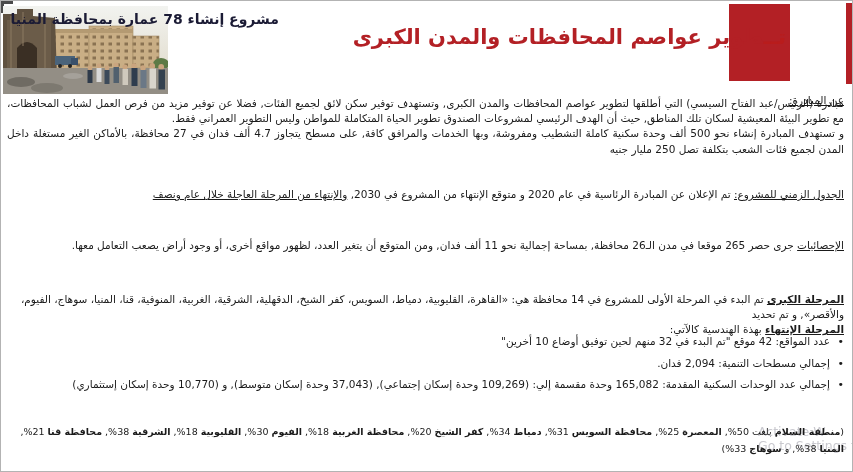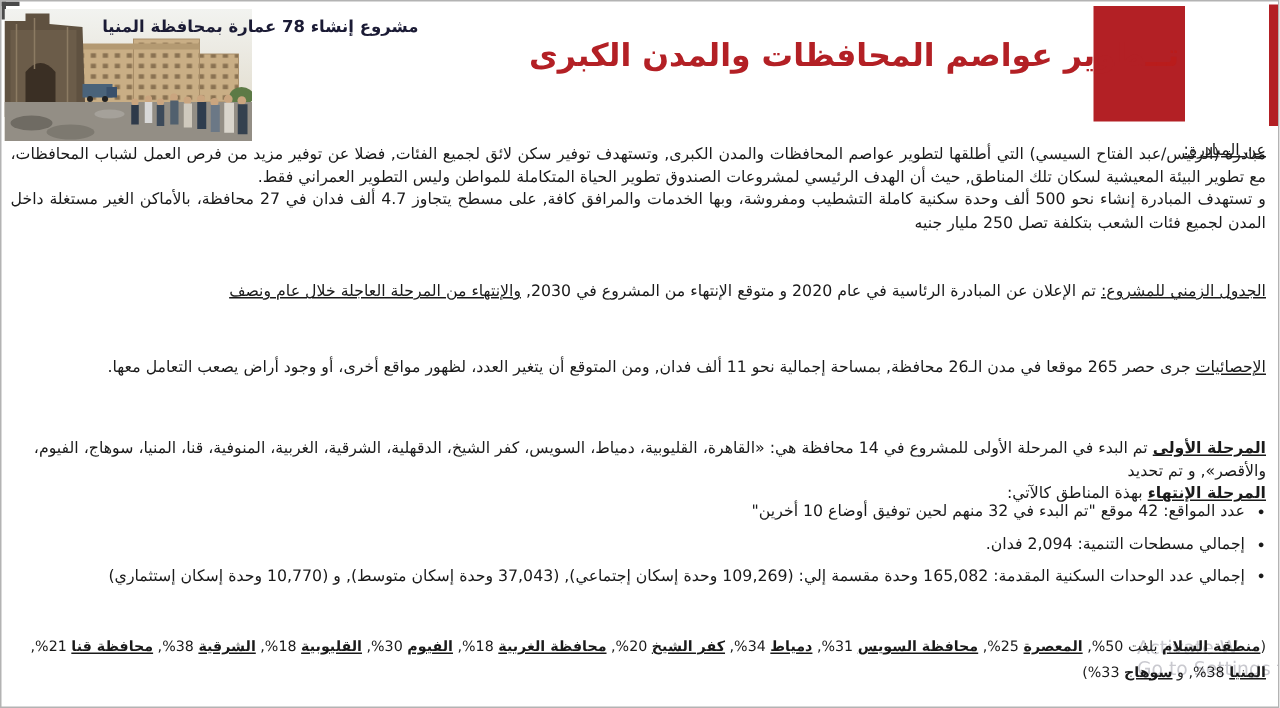--- a/index.html
+++ b/index.html
@@ -8,21 +8,21 @@
     position:relative; width:853px; height:472px; margin:0 auto;
     background:#ffffff; border:1px solid #b3b3b3; overflow:hidden;
     font-family:"DejaVu Sans", sans-serif; color:#1a1a1a;
   }
   .corner-mark{ position:absolute; top:0; left:0; width:12px; height:12px;
     border-top:3px solid #4a4a4a; border-left:3px solid #4a4a4a; }
   .photo { position:absolute; left:2px; top:5px; width:165px; height:88px; }
   .photo svg { display:block; width:100%; height:100%; }
   .photo-caption{
     position:absolute; left:100px; top:10px; width:178px;
-    direction:rtl; text-align:center; font-size:11px; font-weight:bold;
+    direction:rtl; text-align:center; font-size:14px; font-weight:bold;
     color:#1b1b35; white-space:nowrap;
   }
   .accent-block{ position:absolute; left:728px; top:3px; width:61px; height:77px; background:#b32025; }
   .accent-bar{ position:absolute; left:845px; top:2px; width:8px; height:81px; background:#b32025; }
   .slide-title{
     position:absolute; top:24px; right:66px; direction:rtl; white-space:nowrap;
     font-size:21px; font-weight:bold; color:#b32025; letter-spacing:0;
   }
   .slide-title .title-prefix{ color:#b91c1c; }
   .content-block{
@@ -36,21 +36,21 @@
   #about-heading{ top:92px; }
   #about-body{ top:95px; }
   #timeline{ top:186px; }
   #stats{ top:237px; }
   #phase{ top:291px; }
   #bullets{ top:333px; }
   #bullets ul{ list-style:none; }
   #bullets li{ margin-bottom:6.5px; padding-right:14px; position:relative; }
   #bullets li::before{ content:"•"; position:absolute; right:0; top:0; font-size:11px; }
   #execution{ top:423px; font-size:9.5px; line-height:16.5px; }
-  .emph{ text-decoration:underline; font-weight:bold; }
+  .emph{ font-weight:bold; }
   .watermark{
     position:absolute; left:757px; top:424px; width:200px;
     color:#c9c9cf; font-size:12.5px; line-height:14px; text-align:left;
     direction:ltr; z-index:0; white-space:nowrap;
   }
   .layer{ position:relative; z-index:1; }
 </style>
 </head>
 <body>
 
@@ -153,22 +153,22 @@
 
     <div id="about-heading" class="content-block"><span class="u">عن المبادرة:</span></div>
 
     <div id="about-body" class="content-block pre justify">مبادرة (الرئيس/عبد الفتاح السيسي) التي أطلقها لتطوير عواصم المحافظات والمدن الكبرى, وتستهدف توفير سكن لائق لجميع الفئات, فضلا عن توفير مزيد من فرص العمل لشباب المحافظات، مع تطوير البيئة المعيشية لسكان تلك المناطق, حيث أن الهدف الرئيسي لمشروعات الصندوق تطوير الحياة المتكاملة للمواطن وليس التطوير العمراني فقط.
 و تستهدف المبادرة إنشاء نحو 500 ألف وحدة سكنية كاملة التشطيب ومفروشة، وبها الخدمات والمرافق كافة, على مسطح يتجاوز 4.7 ألف فدان في 27 محافظة، بالأماكن الغير مستغلة داخل المدن لجميع فئات الشعب بتكلفة تصل 250 مليار جنيه</div>
 
     <div id="timeline" class="content-block"><span class="u">الجدول الزمني للمشروع:</span><span> تم الإعلان عن المبادرة الرئاسية في عام 2020 و متوقع الإنتهاء من المشروع في 2030, </span><span class="u">والإنتهاء من المرحلة العاجلة خلال عام ونصف</span></div>
 
     <div id="stats" class="content-block"><span class="u">الإحصائيات</span><span> جرى حصر 265 موقعا في مدن الـ26 محافظة, بمساحة إجمالية نحو 11 ألف فدان, ومن المتوقع أن يتغير العدد، لظهور مواقع أخرى، أو وجود أراض يصعب التعامل معها.</span></div>
 
-    <div id="phase" class="content-block pre"><span class="bu">المرحلة الأولى</span><span> تم البدء في المرحلة الأولى للمشروع في 14 محافظة هي: «القاهرة، القليوبية، دمياط، السويس، كفر الشيخ، الدقهلية، الشرقية، الغربية، المنوفية، قنا، المنيا، سوهاج، الفيوم، والأقصر», و تم تحديد
-</span><span class="bu">المرحلة الإنتهاء</span><span> بهذة المناطق كالآتي:</span></div>
+    <div id="phase" class="content-block pre"><span class="bu">المرحلة الكبرى</span><span> تم البدء في المرحلة الأولى للمشروع في 14 محافظة هي: «القاهرة، القليوبية، دمياط، السويس، كفر الشيخ، الدقهلية، الشرقية، الغربية، المنوفية، قنا، المنيا، سوهاج، الفيوم، والأقصر», و تم تحديد
+</span><span class="bu">المرحلة الإنتهاء</span><span> بهذة الهندسية كالآتي:</span></div>
 
     <div id="bullets" class="content-block">
       <ul>
         <li>عدد المواقع: 42 موقع "تم البدء في 32 منهم لحين توفيق أوضاع 10 أخرين"</li>
         <li>إجمالي مسطحات التنمية: 2,094 فدان.</li>
         <li>إجمالي عدد الوحدات السكنية المقدمة: 165,082 وحدة مقسمة إلي: (109,269 وحدة إسكان إجتماعي), (37,043 وحدة إسكان متوسط), و (10,770 وحدة إسكان إستثماري)</li>
       </ul>
     </div>
 
     <div id="execution" class="content-block">

